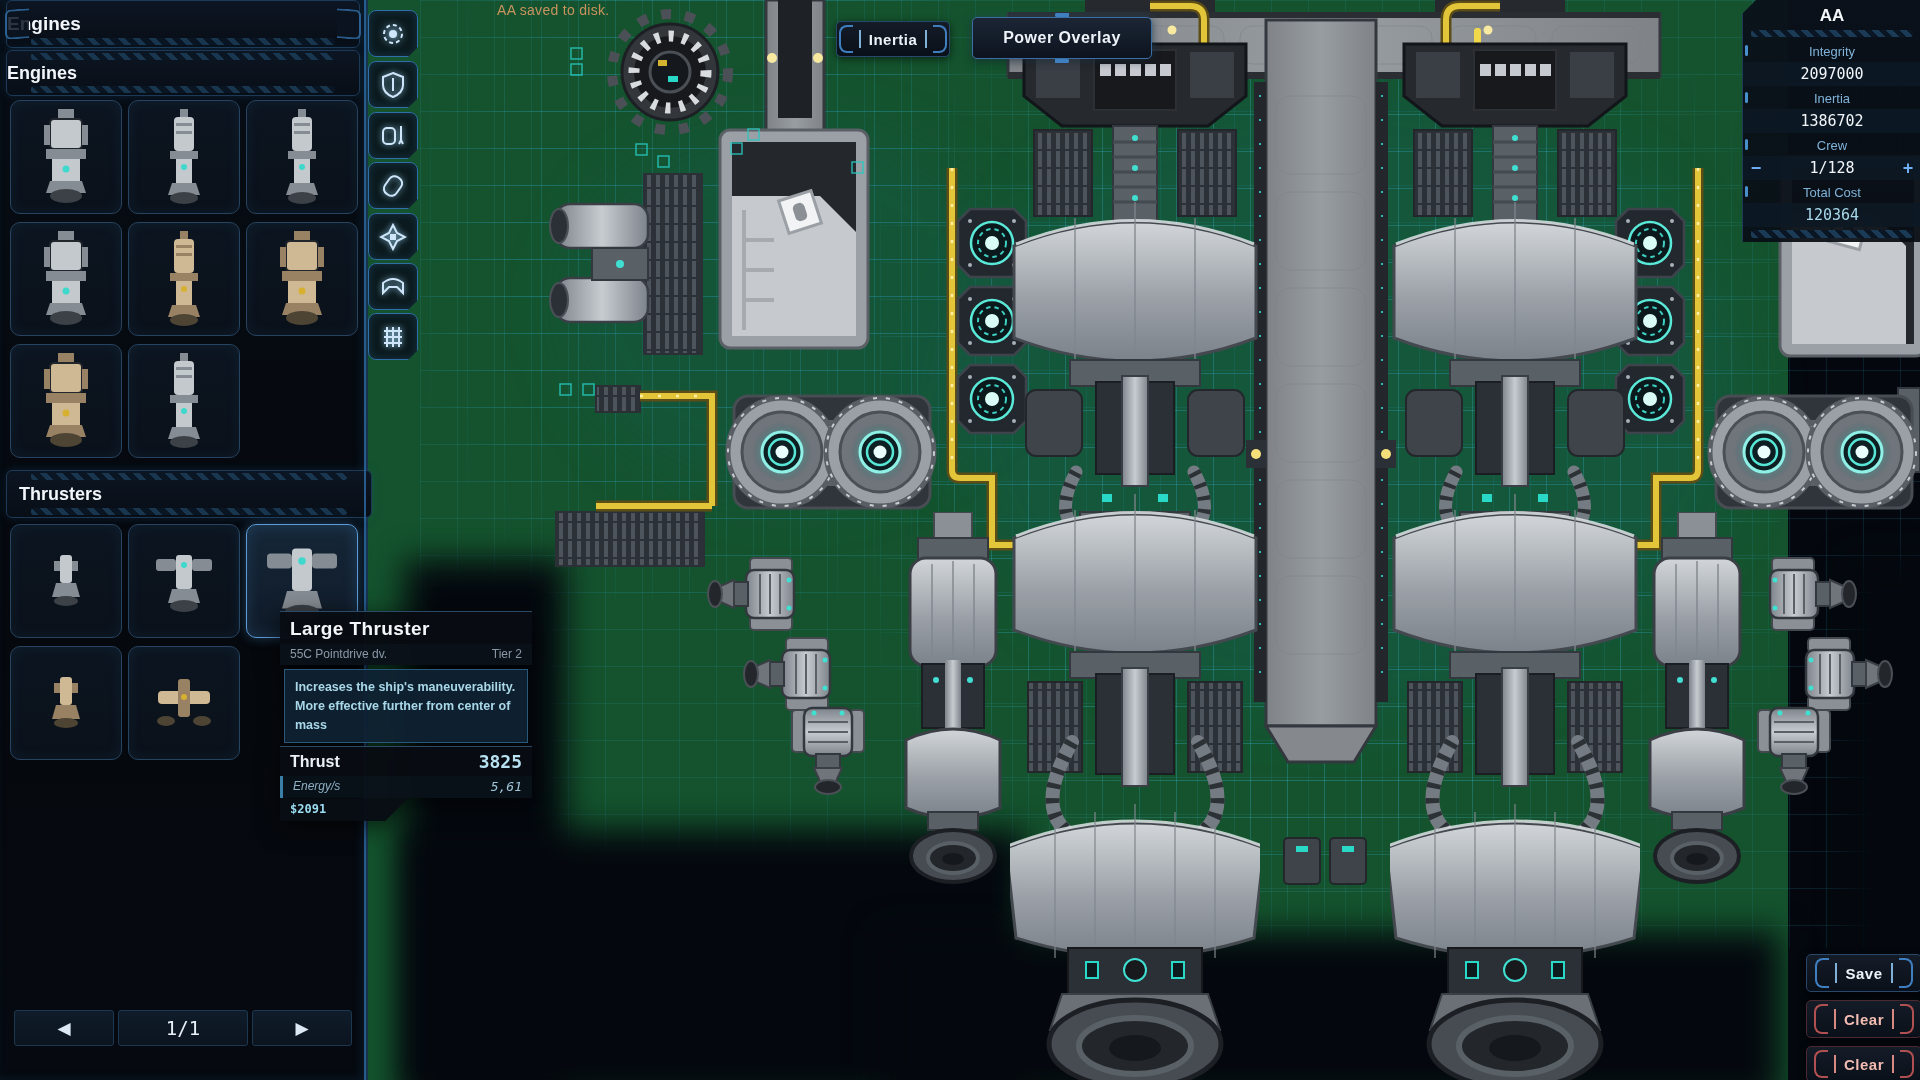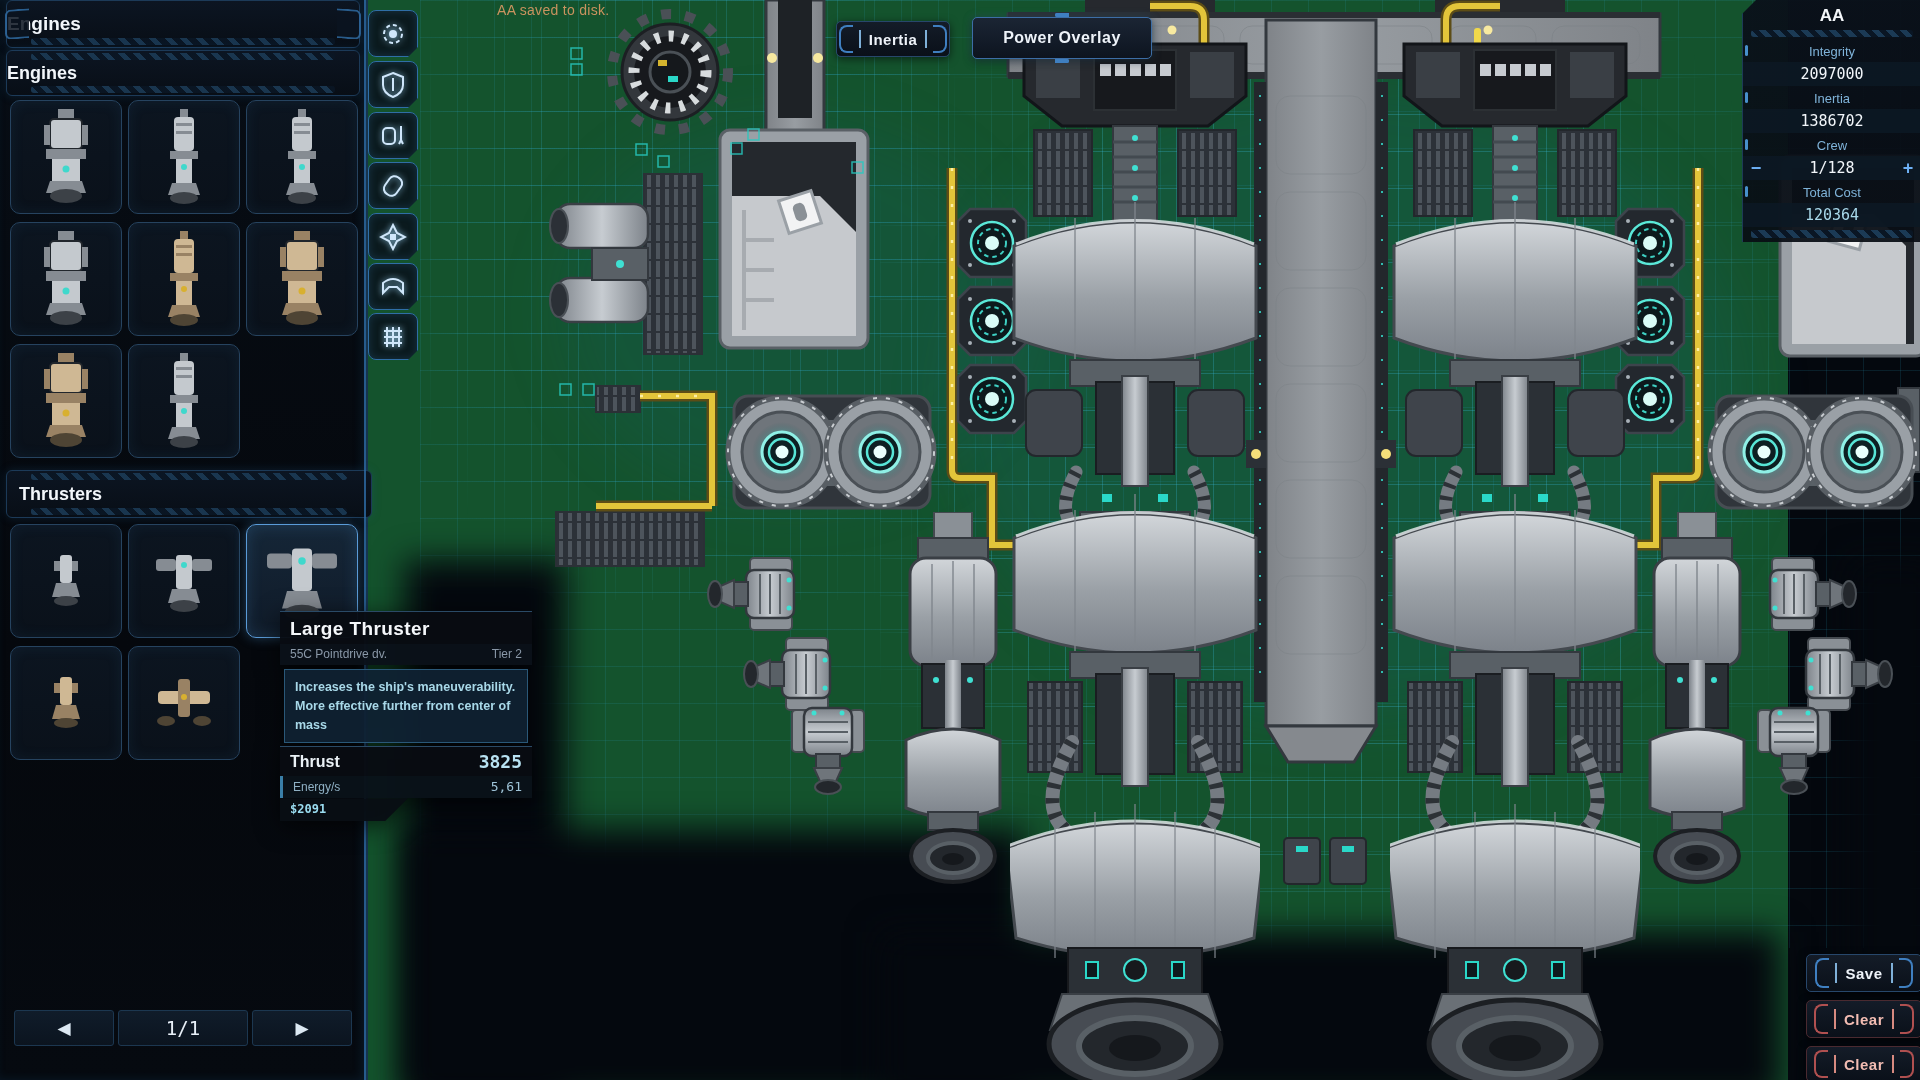--- a/index.html
+++ b/index.html
@@ -99,21 +99,21 @@
     font-size:19px;font-weight:bold;color:#f4f7fa;letter-spacing:.4px;}
   #tt-sub{background:rgba(11,17,25,.94);padding:3px 10px 4px;display:flex;justify-content:space-between;
     font-size:12px;color:#8a98a8;}
   #tt-desc{margin:4px 4px 3px;border:1px solid #2a5878;background:rgba(16,34,52,.9);
     padding:8px 10px;font-size:12.5px;line-height:1.5;color:#a8d8e8;font-weight:bold;}
   #tt-stat1{background:rgba(8,12,18,.94);border-top:1px solid #2a4a66;display:flex;justify-content:space-between;
     align-items:center;padding:4px 10px;}
   #tt-stat1 .k{font-size:16px;font-weight:bold;color:#eaf1f6;}
   #tt-stat1 .v{font-size:18px;font-weight:bold;color:#b8e2f2;font-family:"DejaVu Sans Mono",monospace;}
   #tt-stat2{background:rgba(10,18,26,.94);border-left:3px solid #3a7fa8;display:flex;justify-content:space-between;
-    align-items:center;padding:3px 10px 4px;}
+    align-items:flex-start;padding:3px 10px 4px;font-style:italic;}
   #tt-stat2 .k{font-size:12px;color:#8fb0c4;}
   #tt-stat2 .v{font-size:13px;color:#9fc4d8;font-family:"DejaVu Sans Mono",monospace;}
   #tt-price{width:118px;background:rgba(8,14,20,.96);clip-path:polygon(0 0,100% 0,82% 100%,0 100%);
     padding:4px 0 5px 10px;font-size:12px;font-weight:bold;color:#9adcf0;font-family:"DejaVu Sans Mono",monospace;}
   
   #stats{left:1742px;top:0;width:178px;background:linear-gradient(180deg,rgba(10,17,26,.96),rgba(8,13,20,.93));
     border-left:1px solid #1d3b57;clip-path:polygon(14px 0,100% 0,100% 100%,0 100%,0 14px);
     box-shadow:-4px 0 14px rgba(0,0,0,.5);padding-bottom:4px;}
   #stats .title{text-align:center;color:#f4f7fa;font-weight:bold;font-size:17px;padding:6px 0 4px;}
   #stats .hr{height:7px;margin:0 8px 4px;background:repeating-linear-gradient(45deg,#1b3a55 0 5px,#0a1624 5px 10px);border-radius:3px;}

